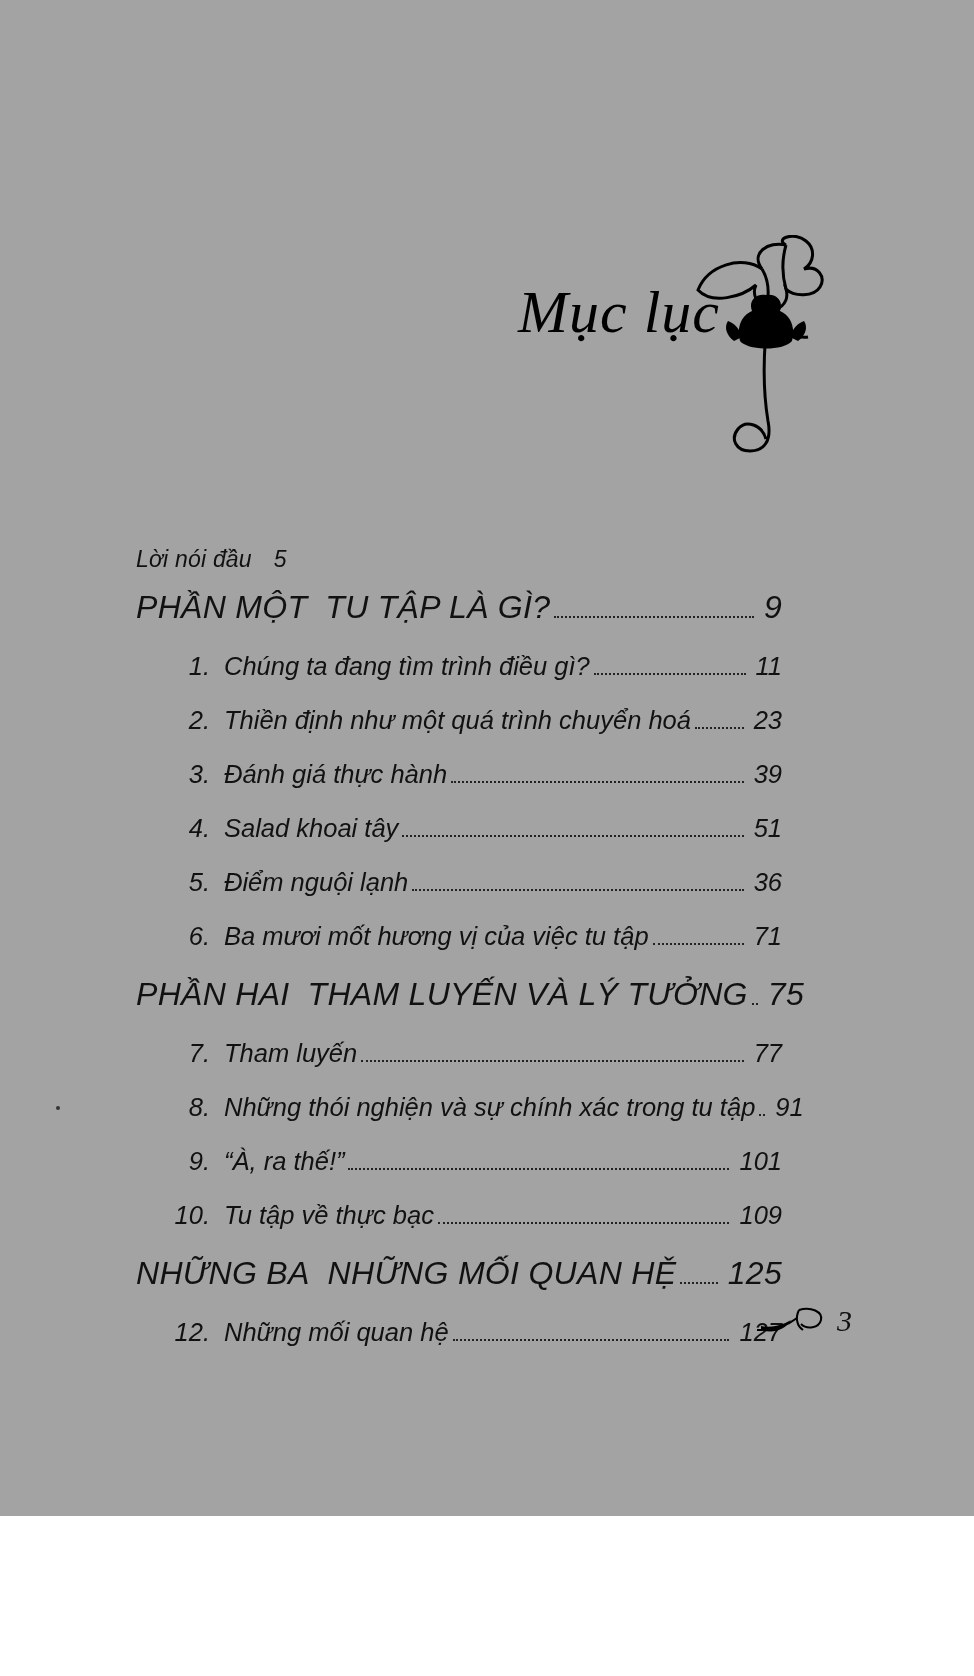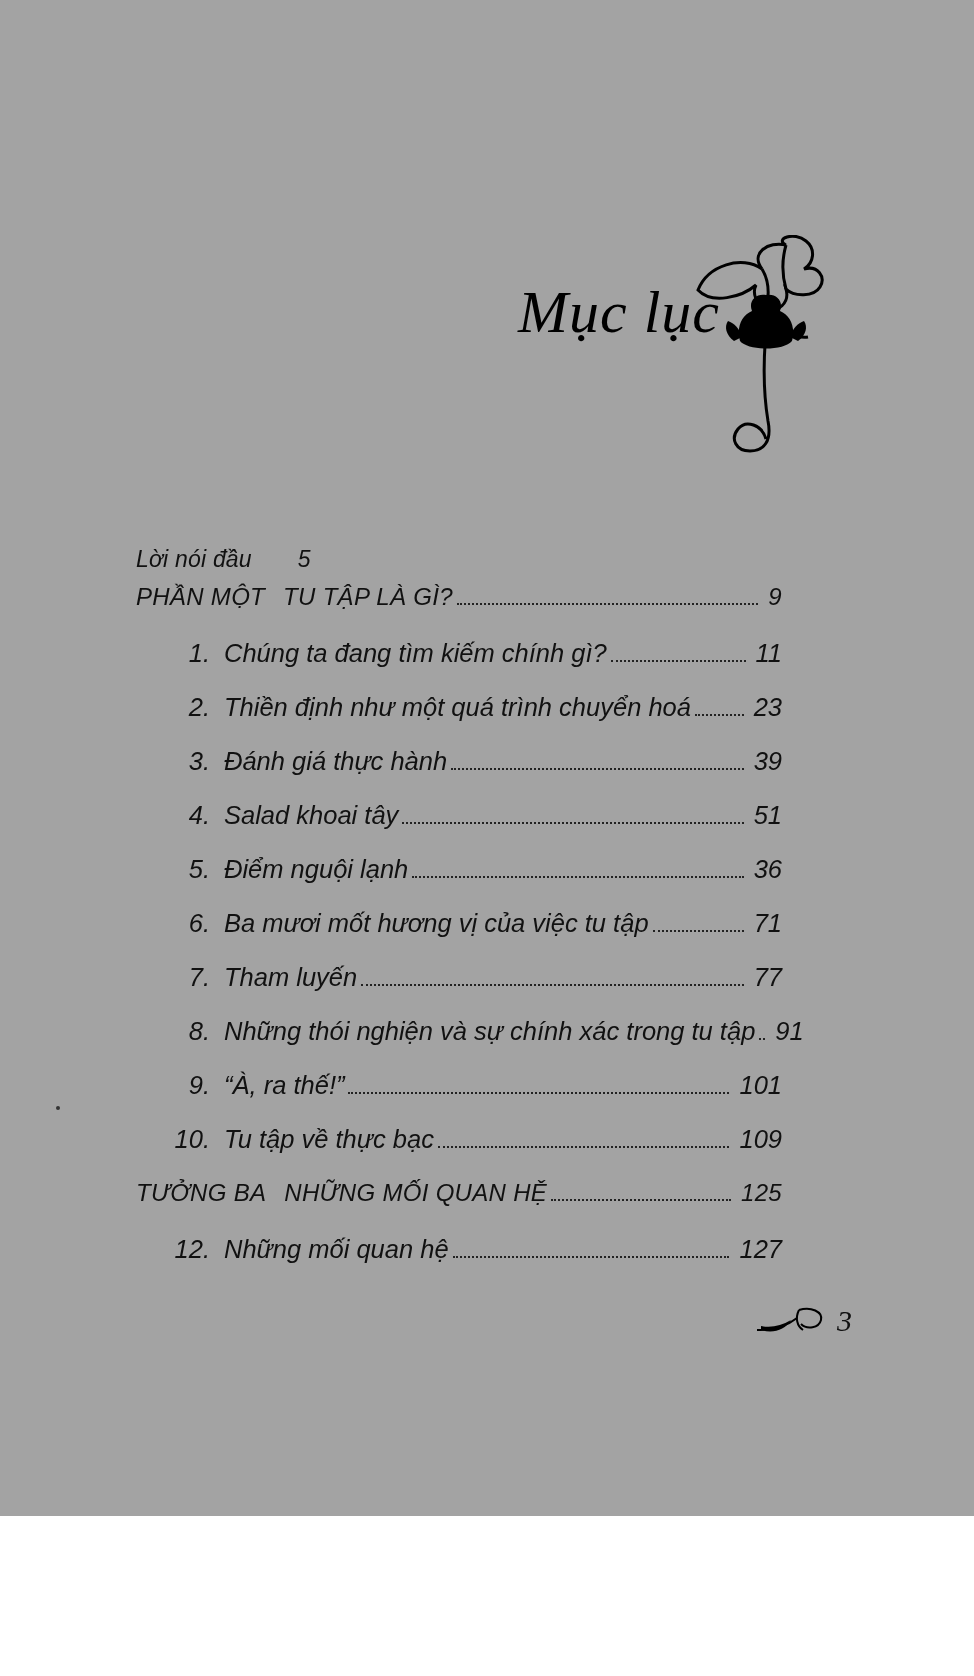--- a/index.html
+++ b/index.html
@@ -82,32 +82,31 @@
   }
   .toc-row .page-no {
     flex: 0 0 auto;
     text-align: right;
     padding-left: 6px;
   }
   
   .row-preface {
     font-style: italic;
     font-size: 23px;
-    margin-bottom: 14px;
+    margin-bottom: 20px;
     letter-spacing: 0.2px;
-    gap: 24px;
   }
   .row-preface .pg {
     margin-left: 22px;
   }
   
   .row-part {
     font-style: italic;
     font-weight: 400;
-    font-size: 24px;
+    font-size: 32px;
     margin-bottom: 30px;
     letter-spacing: 0.3px;
   }
   .row-part .part-name {
     flex: 0 0 auto;
   }
   .row-part .part-sub {
     flex: 0 0 auto;
     padding-left: 18px;
   }
@@ -177,21 +176,21 @@
 
     <div class="toc-row row-part">
       <span class="part-name">PHẦN MỘT</span>
       <span class="part-sub">TU TẬP LÀ GÌ?</span>
       <span class="dots"></span>
       <span class="page-no">9</span>
     </div>
 
     <div class="toc-row row-chapter">
       <span class="num">1.</span>
-      <span class="label">Chúng ta đang tìm kiếm chính gì?</span>
+      <span class="label">Chúng ta đang tìm trình điều gì?</span>
       <span class="dots"></span>
       <span class="page-no">11</span>
     </div>
 
     <div class="toc-row row-chapter">
       <span class="num">2.</span>
       <span class="label">Thiền định như một quá trình chuyển hoá</span>
       <span class="dots"></span>
       <span class="page-no">23</span>
     </div>
@@ -217,20 +216,26 @@
       <span class="page-no">36</span>
     </div>
 
     <div class="toc-row row-chapter">
       <span class="num">6.</span>
       <span class="label">Ba mươi mốt hương vị của việc tu tập</span>
       <span class="dots"></span>
       <span class="page-no">71</span>
     </div>
 
+    <div class="toc-row row-part">
+      <span class="part-name">PHẦN HAI</span>
+      <span class="part-sub">THAM LUYẾN VÀ LÝ TƯỞNG</span>
+      <span class="dots"></span>
+      <span class="page-no">75</span>
+    </div>
 
     <div class="toc-row row-chapter">
       <span class="num">7.</span>
       <span class="label">Tham luyến</span>
       <span class="dots"></span>
       <span class="page-no">77</span>
     </div>
 
     <div class="toc-row row-chapter">
       <span class="num">8.</span>
@@ -248,21 +253,21 @@
 
     <div class="toc-row row-chapter">
       <span class="num">10.</span>
       <span class="label">Tu tập về thực bạc</span>
       <span class="dots"></span>
       <span class="page-no">109</span>
     </div>
 
 
     <div class="toc-row row-part">
-      <span class="part-name">TƯỞNG BA</span>
+      <span class="part-name">NHỮNG BA</span>
       <span class="part-sub">NHỮNG MỐI QUAN HỆ</span>
       <span class="dots"></span>
       <span class="page-no">125</span>
     </div>
 
     <div class="toc-row row-chapter">
       <span class="num">12.</span>
       <span class="label">Những mối quan hệ</span>
       <span class="dots"></span>
       <span class="page-no">127</span>

